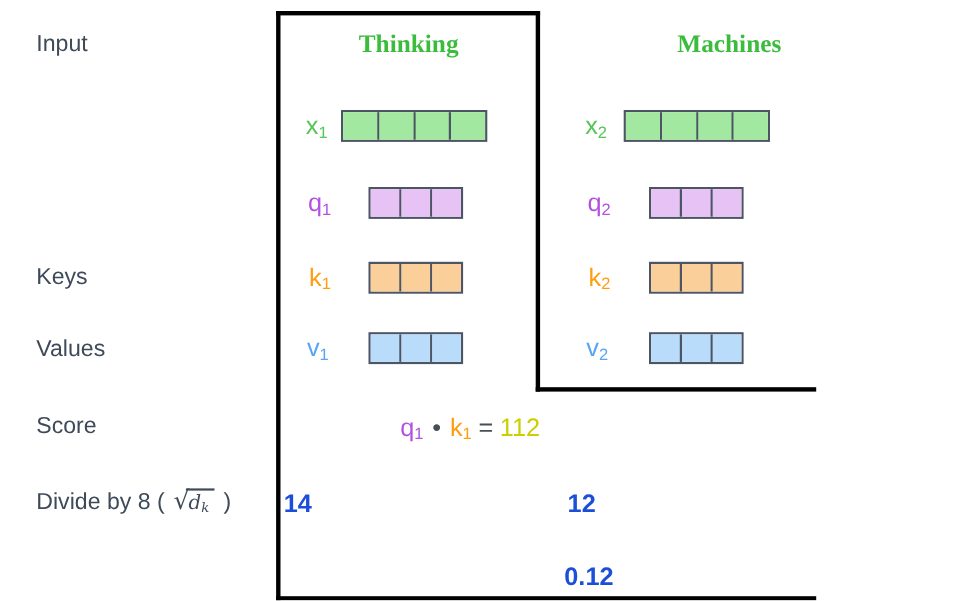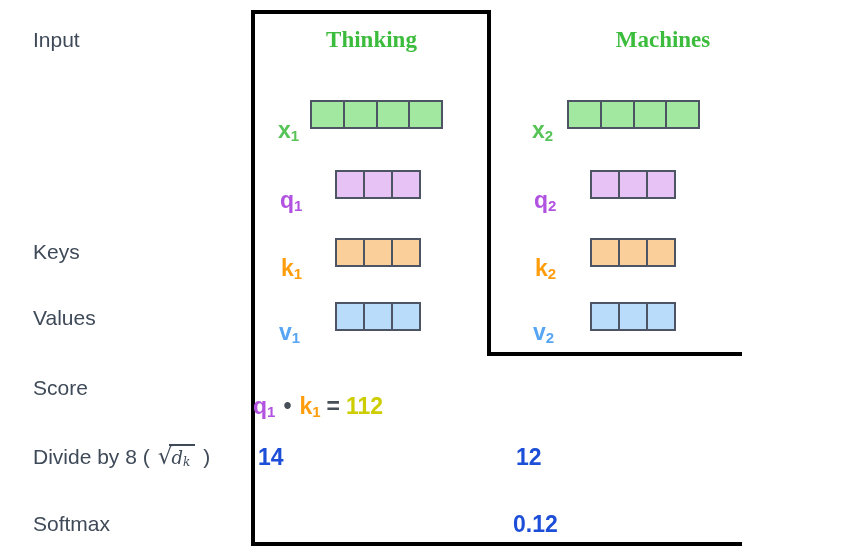--- a/index.html
+++ b/index.html
@@ -5,34 +5,34 @@
   html,body{margin:0;padding:0;background:#fff;}
   .wrap{position:relative;width:742px;height:546px;background:#ffffff;
         font-family:"Liberation Sans",sans-serif;overflow:hidden;}
   .frame{position:absolute;background:#000;}
   
   .rowlabel{position:absolute;left:33px;font-size:21px;line-height:26px;color:#3f4a59;}
   
   .colhead{position:absolute;top:28px;font-weight:bold;font-size:23px;line-height:24px;
            color:#3cbc3c;text-align:center;font-family:Liberation Serif, serif;}
   
-  .veclab{position:absolute;font-weight:bold;font-size:23px;line-height:29px;margin-top:16px;}
+  .veclab{position:absolute;font-weight:normal;font-size:23px;line-height:29px;}
   .sub{font-size:15px;position:relative;top:3px;}
   .c-green{color:#57c457;} .c-purple{color:#b152e0;} .c-orange{color:#ff9d0d;}
   .c-blue{color:#57a5f3;} .c-yellow{color:#cdcd00;} .c-op{color:#474f58;}
   
   .vec{position:absolute;display:flex;height:29px;border:2px solid #4d5565;box-sizing:border-box;}
   .cell{flex:1;border-right:2px solid #4d5565;}
   .cell:last-child{border-right:none;}
   .vec.green .cell{background:#a3e8a0;}
   .vec.purple .cell{background:#e7c2f4;}
   .vec.orange .cell{background:#fbcf99;}
   .vec.blue .cell{background:#b9dcfa;}
   
-  .eq{position:absolute;top:392px;font-weight:bold;font-size:23px;line-height:28px;text-align:left;}
+  .eq{position:absolute;top:374px;font-weight:normal;font-size:23px;line-height:28px;text-align:right;}
   .eq .op{margin:0 8px;}
   .eq .eqs{margin:0 6px;}
   .bigval{position:absolute;font-weight:bold;font-size:23px;line-height:28px;
           color:#1d4ed8;width:240px;}
   
   .rad{font-family:"DejaVu Serif",serif;font-size:23px;}
   .dk{display:inline-block;border-top:2px solid #3f4a59;font-family:"DejaVu Serif",serif;
       font-style:italic;font-size:18px;line-height:21px;padding:1px 5px 0 2px;margin-left:-3px;}
   .dk .sub{font-size:12px;top:2px;font-style:italic;}
   .divparen{margin:0 4px;}
@@ -49,21 +49,20 @@
   <div class="frame" style="left:768px;top:352px;width:4px;height:194px"></div>
   <div class="frame" style="left:251px;top:542px;width:521px;height:4px"></div>
 
   <div class="rowlabel" style="top:27px">Input</div>
   <div class="rowlabel" style="top:239px">Keys</div>
   <div class="rowlabel" style="top:305px">Values</div>
   <div class="rowlabel" style="top:375px">Score</div>
   <div class="rowlabel" style="top:443px">
     <span>Divide by 8 (</span><span class="divparen"></span><span class="rad">√</span><span class="dk"><span>d</span><span class="sub">k</span></span><span class="divparen"></span><span>)</span>
   </div>
-  <div class="rowlabel" style="top:511px">Softmax</div>
 
   <div class="colhead" style="left:253px;width:237px">Thinking</div>
   <div class="colhead" style="left:543px;width:240px">Machines</div>
 
   <div class="veclab c-green" style="left:278px;top:100px"><span>x</span><span class="sub">1</span></div>
   <div class="vec green" style="left:310px;top:100px;width:133px">
       <div class="cell"></div>
       <div class="cell"></div>
       <div class="cell"></div>
       <div class="cell"></div>

